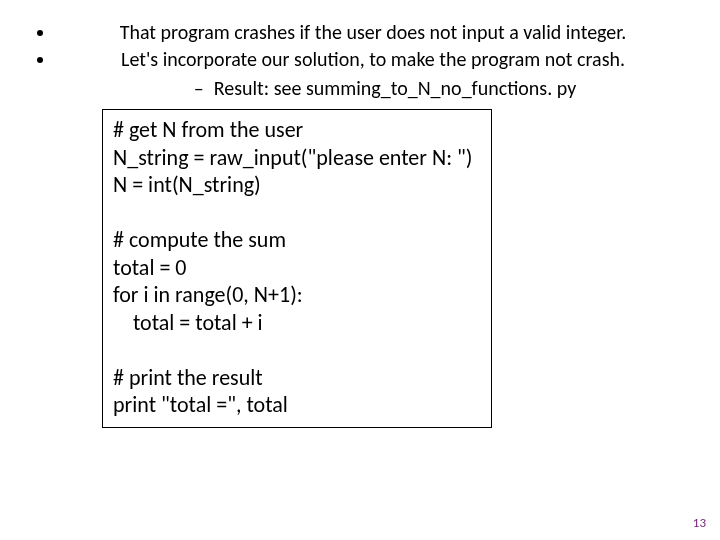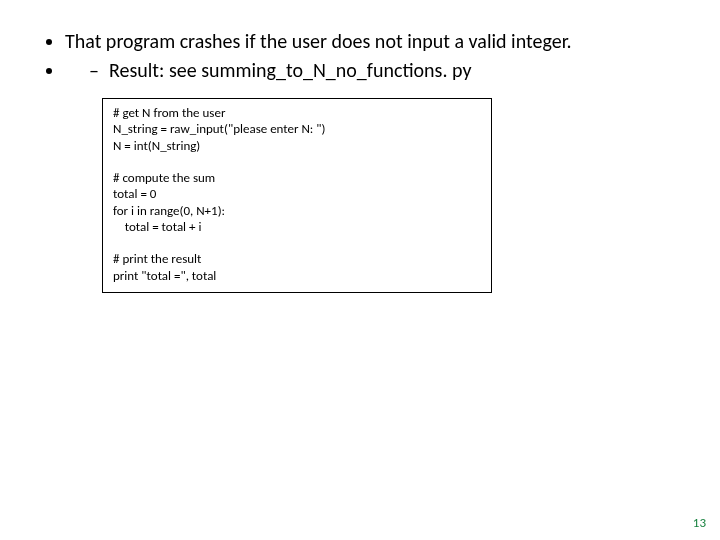--- a/index.html
+++ b/index.html
@@ -20,23 +20,24 @@
       position: relative;
     }
     .title {
       text-align: center;
       font-size: 34px;
       font-weight: 400;
       margin: 6px 0 14px 0;
     }
     ul.outer {
       list-style-type: disc;
-      margin: 15px;
+      margin: 6px;
       padding-left: 26px;
       font-size: 20px;
+      text-align: center;
     }
     ul.outer > li {
       margin-bottom: 2px;
       line-height: 1.25;
     }
     ul.inner {
       list-style: none;
       margin: 4px 0 0 0;
       padding-left: 24px;
       font-size: 20px;
@@ -44,42 +45,43 @@
     ul.inner > li::before {
       content: "–";
       margin-right: 10px;
     }
     .code-box {
       margin: 8px 0 0 78px;
       width: 390px;
       border: 1px solid #000;
       padding: 6px 10px 8px 10px;
       font-family: Calibri, "Segoe UI", sans-serif;
-      font-size: 13px;
+      font-size: 22px;
       line-height: 1.25;
       white-space: pre;
       box-sizing: border-box;
     }
     .page-num {
       position: absolute;
       right: 14px;
       bottom: 10px;
       font-size: 13px;
-      color: #15803d;
+      color: #701a75;
     }
   </style>
 </head>
 <body>
 
 <div class="slide">
 
 
   <ul class="outer">
     <li>That program crashes if the user does not input a valid integer.</li>
     <li>
+      <span>Let's incorporate our solution, to make the program not crash.</span>
       <ul class="inner">
         <li>Result: see summing_to_N_no_functions. py</li>
       </ul>
     </li>
   </ul>
 
   <div class="code-box"># get N from the user
 N_string = raw_input("please enter N: ")
 N = int(N_string)
 

